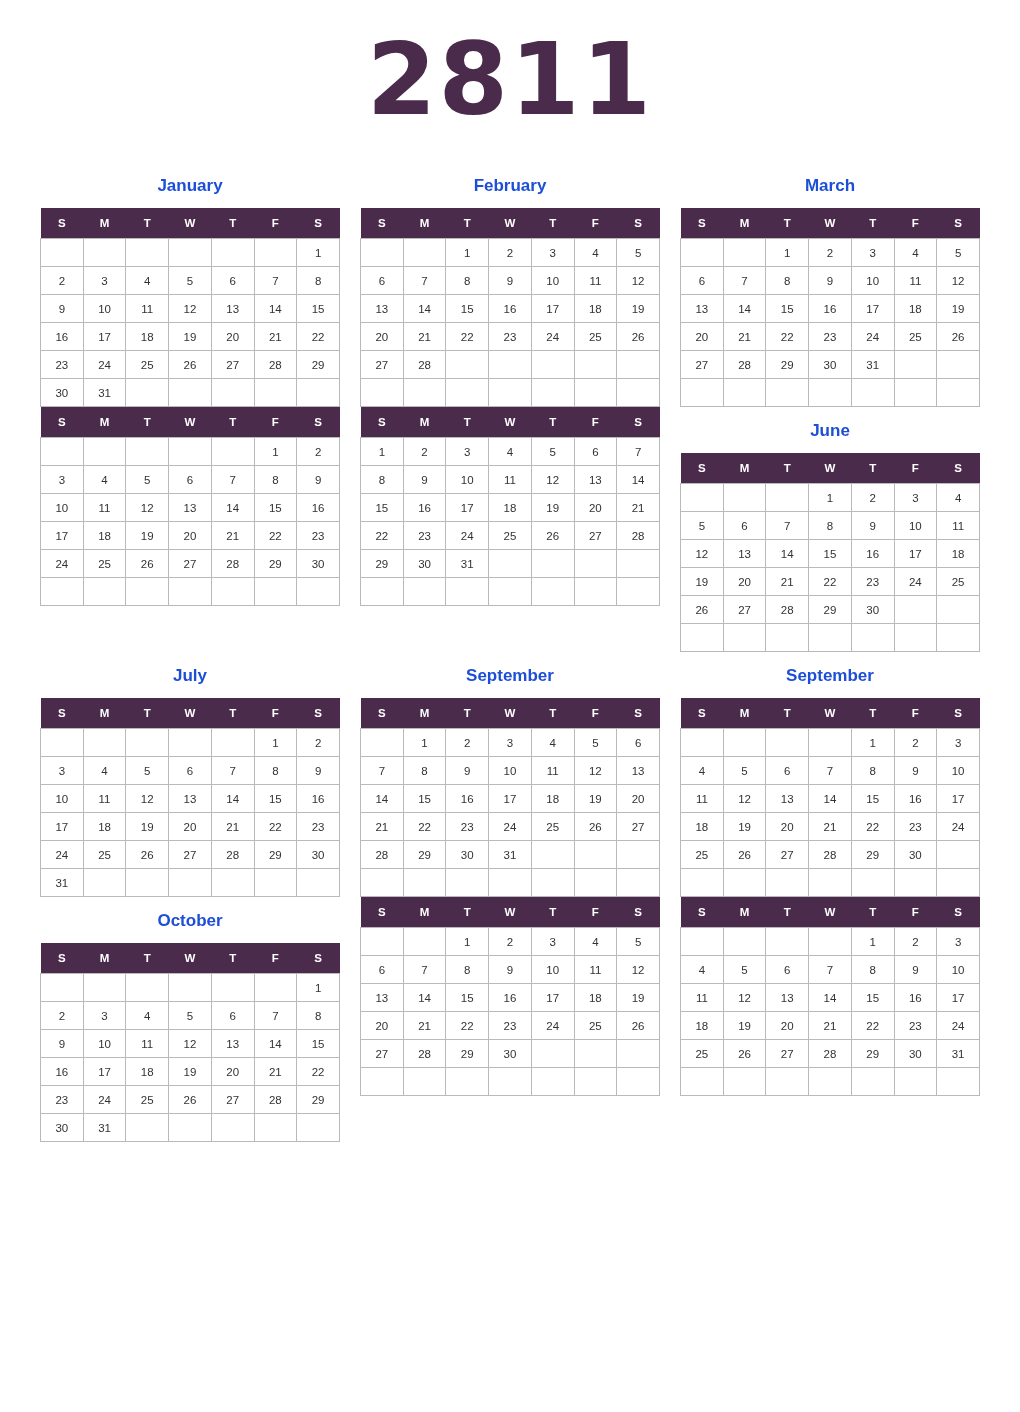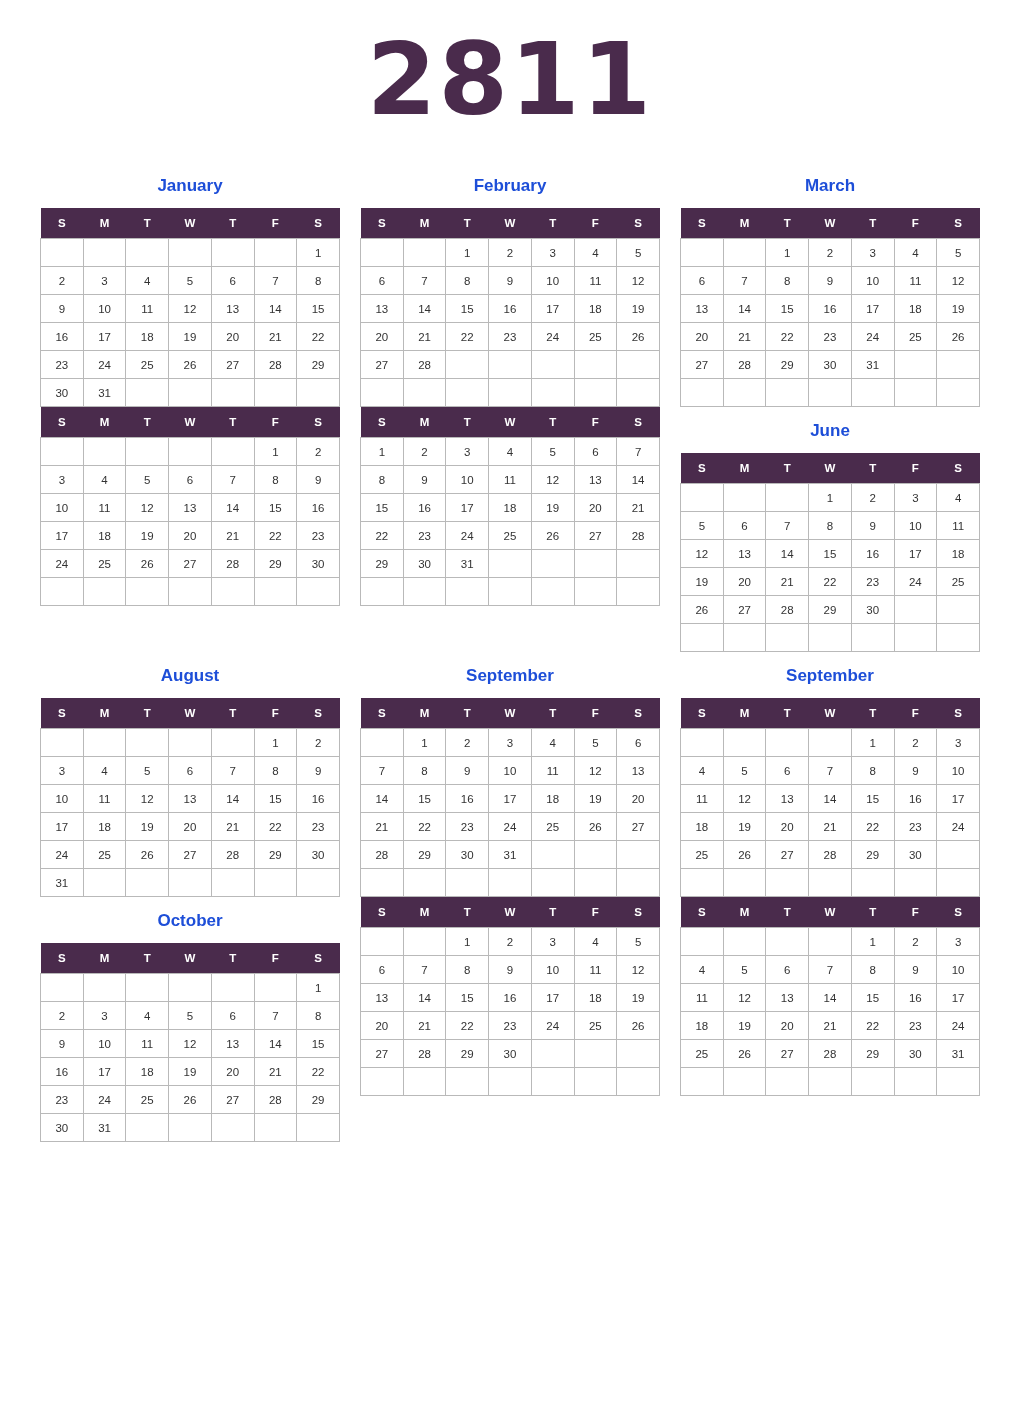--- a/index.html
+++ b/index.html
@@ -509,21 +509,21 @@
               <td class="empty"></td>
               <td class="empty"></td>
               <td class="empty"></td>
               <td class="empty"></td>
               <td class="empty"></td>
             </tr>
           </tbody>
         </table>
       </div>
       <div class="month">
-        <div class="month-name">August</div>
+        <div class="month-name">July</div>
         <table class="cal">
           <thead>
             <tr>
               <th>S</th>
               <th>M</th>
               <th>T</th>
               <th>W</th>
               <th>T</th>
               <th>F</th>
               <th>S</th>

